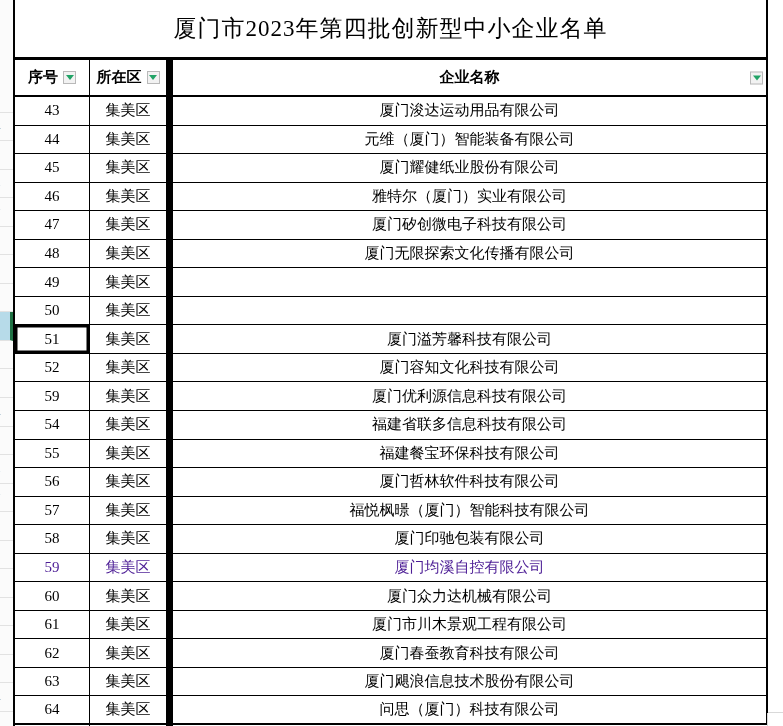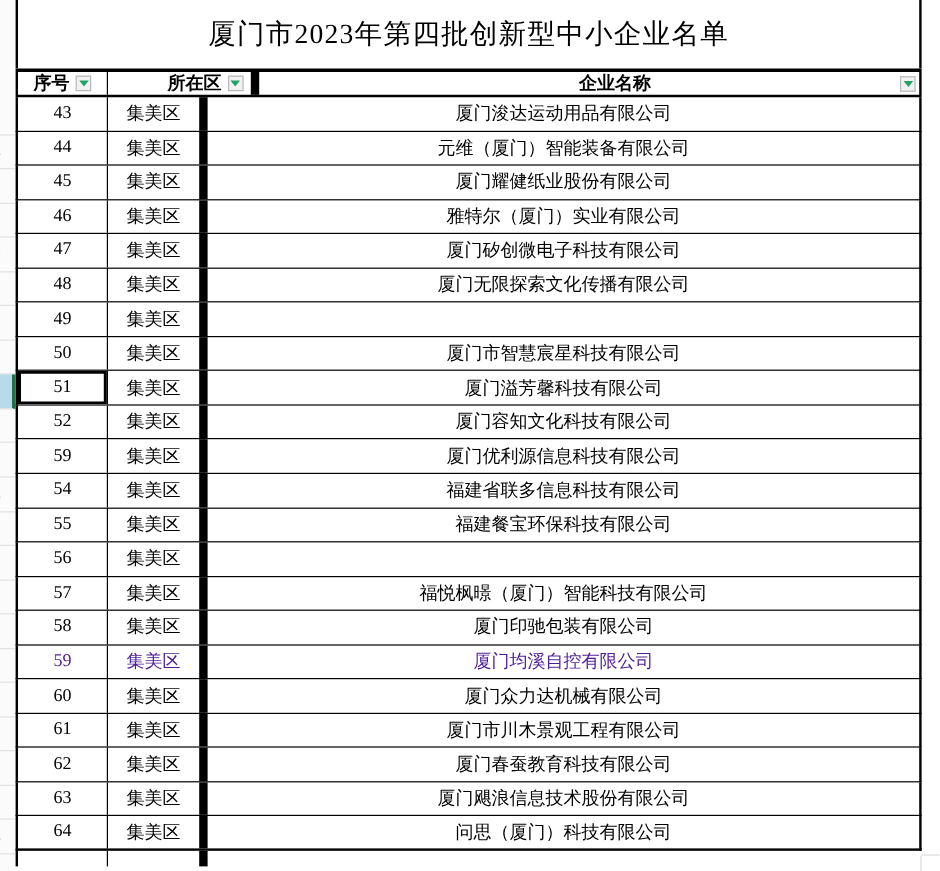--- a/index.html
+++ b/index.html
@@ -31,24 +31,24 @@
   .table{
     position:absolute;left:13px;top:0;width:755px;
   }
   .title-row{
     box-sizing:border-box;height:57px;
     border-left:2px solid #000;border-right:2px solid #000;
     display:flex;align-items:center;justify-content:center;
   }
   .title-row span{font-size:23px;letter-spacing:1px;font-family:Liberation Serif, serif;}
   .header-row{
-    box-sizing:border-box;height:24px;
+    box-sizing:border-box;height:40px;
     border-left:2px solid #000;border-right:2px solid #000;
     border-top:3px solid #000;border-bottom:2px solid #000;
-    display:flex;font-weight:bold;gap:43px;
+    display:flex;font-weight:bold;
   }
   .row{
     box-sizing:border-box;height:28.55px;
     border-left:2px solid #000;border-right:2px solid #000;
     border-bottom:1px solid #000;
     display:flex;font-size:15px;
   }
   .row.last{border-bottom:2px solid #000;}
   .row.red{color:#4c1d95;}
   .cell{
@@ -214,21 +214,20 @@
         <div class="cell c2">集美区</div>
         <div class="cell c3">厦门无限探索文化传播有限公司</div>
       </div>
       <div class="row">
         <div class="cell c1">49</div>
         <div class="cell c2">集美区</div>
       </div>
       <div class="row">
         <div class="cell c1">50</div>
         <div class="cell c2">集美区</div>
-        <div class="cell c3">厦门市智慧宸星科技有限公司</div>
       </div>
       <div class="row">
         <div class="cell c1 selected-cell">51</div>
         <div class="cell c2">集美区</div>
         <div class="cell c3">厦门溢芳馨科技有限公司</div>
       </div>
       <div class="row">
         <div class="cell c1">52</div>
         <div class="cell c2">集美区</div>
         <div class="cell c3">厦门容知文化科技有限公司</div>
@@ -244,20 +243,21 @@
         <div class="cell c3">福建省联多信息科技有限公司</div>
       </div>
       <div class="row">
         <div class="cell c1">55</div>
         <div class="cell c2">集美区</div>
         <div class="cell c3">福建餐宝环保科技有限公司</div>
       </div>
       <div class="row">
         <div class="cell c1">56</div>
         <div class="cell c2">集美区</div>
+        <div class="cell c3">厦门哲林软件科技有限公司</div>
       </div>
       <div class="row">
         <div class="cell c1">57</div>
         <div class="cell c2">集美区</div>
         <div class="cell c3">福悦枫暻（厦门）智能科技有限公司</div>
       </div>
       <div class="row">
         <div class="cell c1">58</div>
         <div class="cell c2">集美区</div>
         <div class="cell c3">厦门印驰包装有限公司</div>

